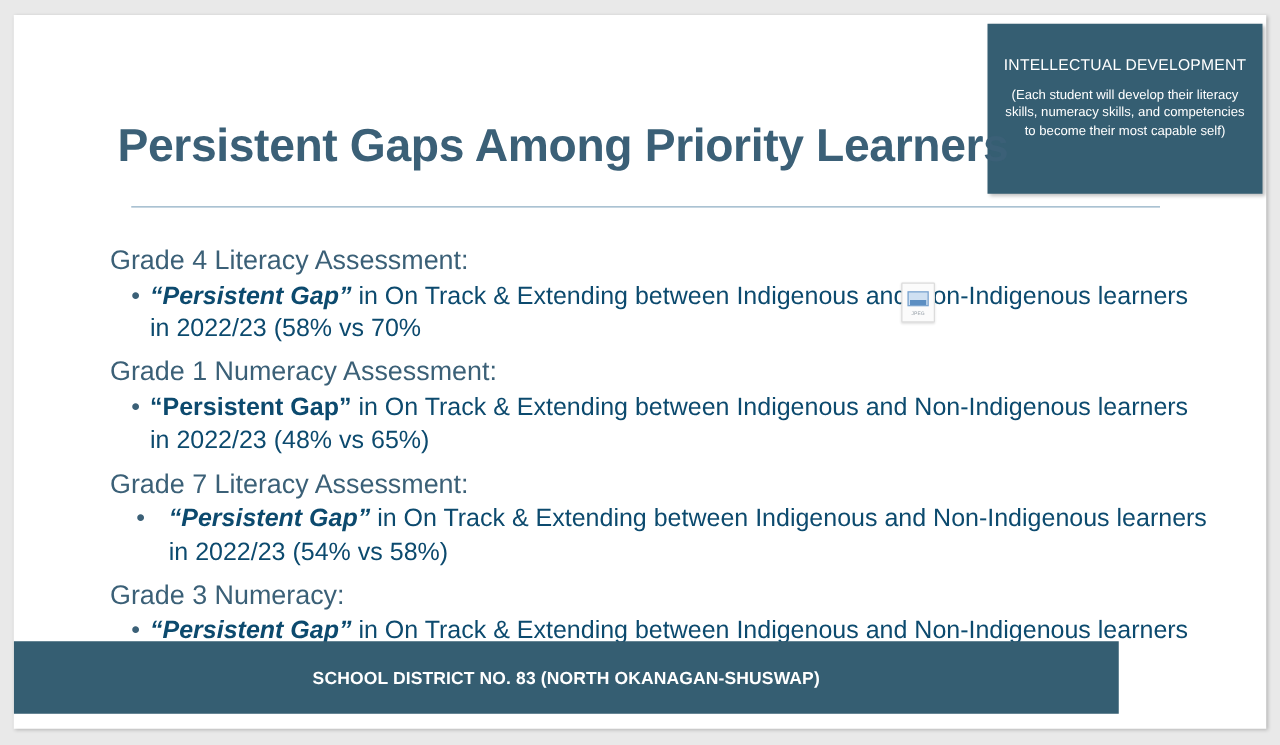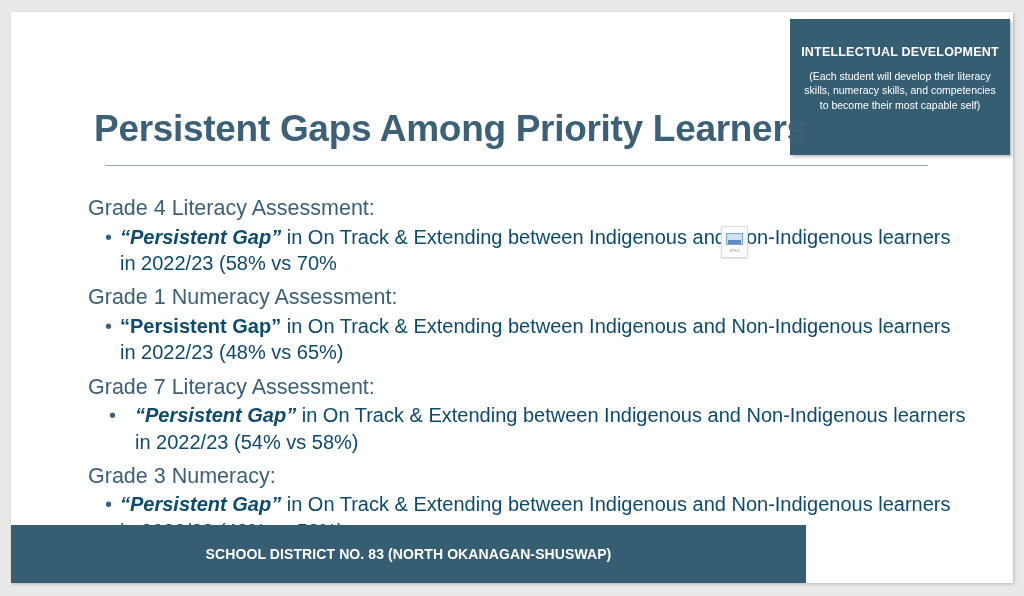--- a/index.html
+++ b/index.html
@@ -36,36 +36,36 @@
     height: 136px;
     background: #355E72;
     box-shadow: 2px 2px 3px rgba(0,0,0,0.25);
     color: #ffffff;
     text-align: center;
     box-sizing: border-box;
     padding: 26px 10px 8px 10px;
   }
   #pillar-title {
     font-size: 12.5px;
-    font-weight: bold;
+    font-weight: normal;
     letter-spacing: 0.2px;
     line-height: 1.2;
   }
   #pillar-subtitle {
     margin-top: 9px;
     font-size: 10.5px;
     font-weight: normal;
     line-height: 1.38;
   }
 
   
   #slide-title {
     position: absolute;
     left: 83px;
-    top: 98px;
+    top: 86px;
     width: 690px;
     font-size: 37px;
     font-weight: bold;
     color: #3B6077;
     letter-spacing: -0.3px;
     line-height: 1.05;
     white-space: nowrap;
   }
   #title-rule {
     position: absolute;
@@ -154,22 +154,22 @@
     font-size: 4px;
     color: #9aa3ab;
     text-align: center;
     font-family: "Liberation Sans", sans-serif;
   }
 
   
   #footer-band {
     position: absolute;
     left: 0;
-    bottom: 0;
-    width: 795px;
+    bottom: 12px;
+    width: 884px;
     height: 58px;
     background: #355E72;
     display: flex;
     align-items: center;
     justify-content: center;
   }
   #footer-text {
     color: #ffffff;
     font-size: 14px;
     font-weight: bold;

